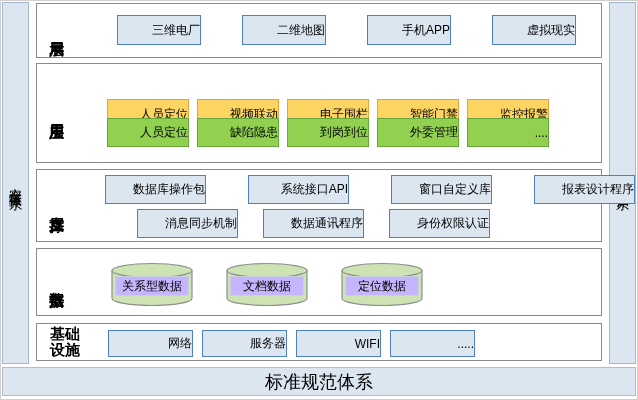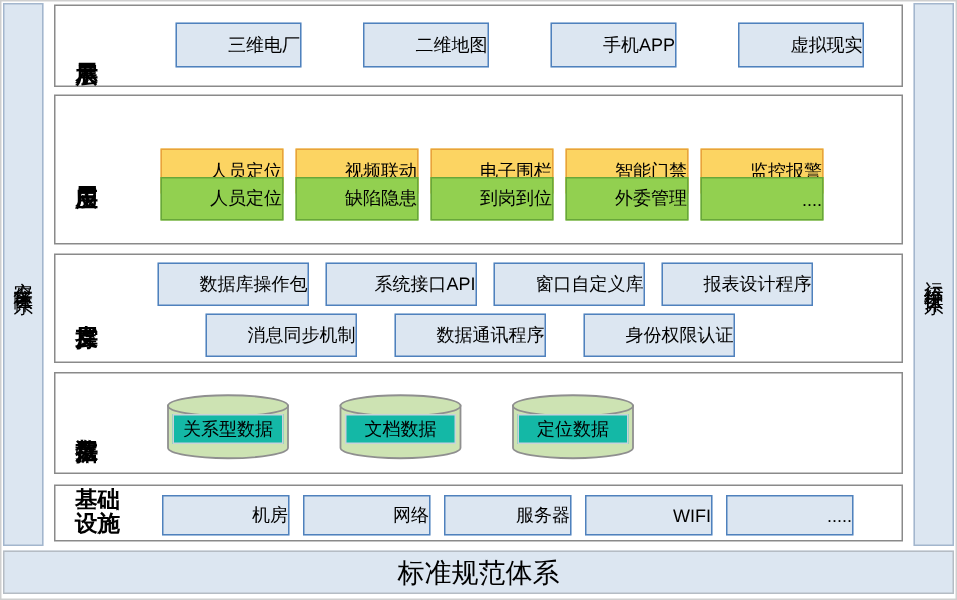--- a/index.html
+++ b/index.html
@@ -63,21 +63,21 @@
   }
   .htitle{
     position:absolute;left:10px;top:50%;transform:translateY(-50%);
     width:36px;font-weight:bold;font-size:15px;line-height:16px;text-align:center;
   }
 
   .row{position:absolute;display:flex;}
   .row-p1{left:80px;top:11px;gap:41px;}
   .row-p2a{left:70px;top:15px;gap:8px;}
   .row-p2b{left:70px;top:54px;gap:8px;}
-  .row-p3a{left:68px;top:5px;gap:11px;}
+  .row-p3a{left:68px;top:5px;gap:42px;}
   .row-p3b{left:68px;top:39px;gap:25px;padding-left:32px;}
   .row-p4{left:73px;top:13px;gap:31px;}
   .row-p5{left:71px;top:6px;gap:9px;}
 
   .box{
     display:flex;align-items:center;justify-content:flex-end;
     box-sizing:border-box;font-size:12px;white-space:nowrap;flex:0 0 auto;
   }
   .box-p1{width:84px;height:30px;}
   .box-p2{width:82px;height:30px;margin-top:20px;}
@@ -86,21 +86,21 @@
   .box-p5{width:85px;height:27px;}
   .box-blue{background:var(--box-blue-fill);border:1.5px solid var(--box-blue-border);}
   .box-yellow{background:var(--box-yellow-fill);border:1.5px solid var(--box-yellow-border);}
   .box-green{background:var(--box-green-fill);border:1.5px solid var(--box-green-border);}
 
   
   .cylinder{position:relative;width:84px;height:45px;flex:0 0 auto;}
   .cylinder svg{position:absolute;left:0;top:0;width:84px;height:45px;display:block;}
   .cyl-label{
     position:absolute;left:5px;right:5px;top:14px;height:20px;
-    background:#14b8a6;border:1px solid #c9d2da;box-sizing:border-box;
+    background:#c4b5fd;border:1px solid #c9d2da;box-sizing:border-box;
     display:flex;align-items:center;justify-content:center;font-size:12px;white-space:nowrap;
   }
 </style>
 </head>
 <body>
 
 <div class="frame"></div>
 
 <div class="side side-left">
   <span>安全保障体系</span>
@@ -254,23 +254,20 @@
           <span>定位数据</span>
         </div>
       </div>
     </div>
 </div>
 
 <div class="panel p5">
   <div class="htitle">基础设施</div>
   <div class="row row-p5">
 
-      <div class="box box-blue box-p5">
-        <span>机房</span>
-      </div>
 
       <div class="box box-blue box-p5">
         <span>网络</span>
       </div>
 
       <div class="box box-blue box-p5">
         <span>服务器</span>
       </div>
 
       <div class="box box-blue box-p5">

